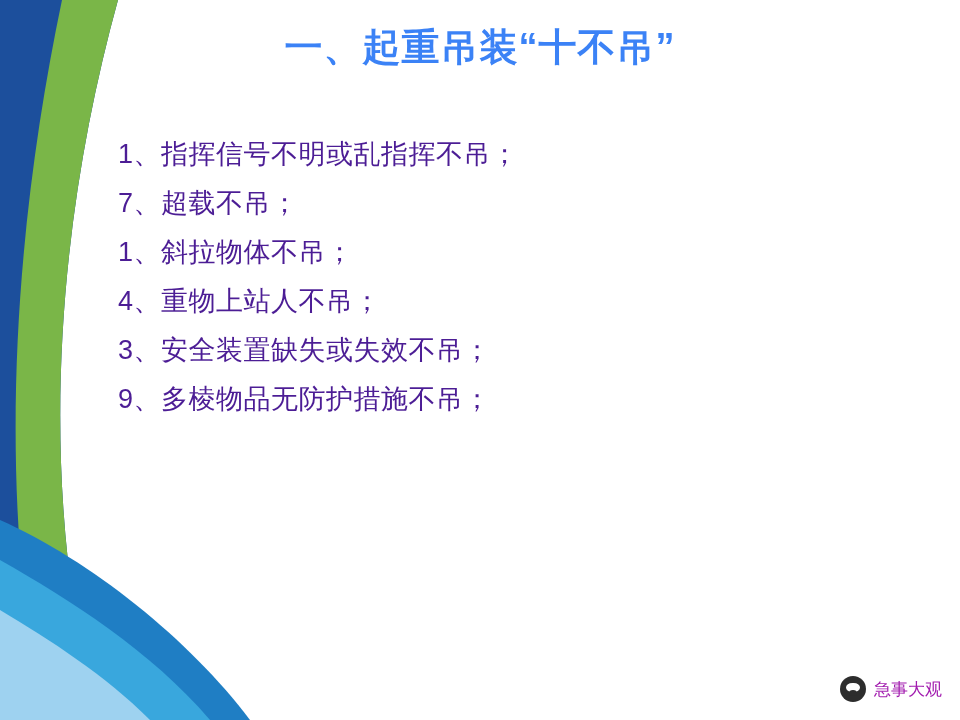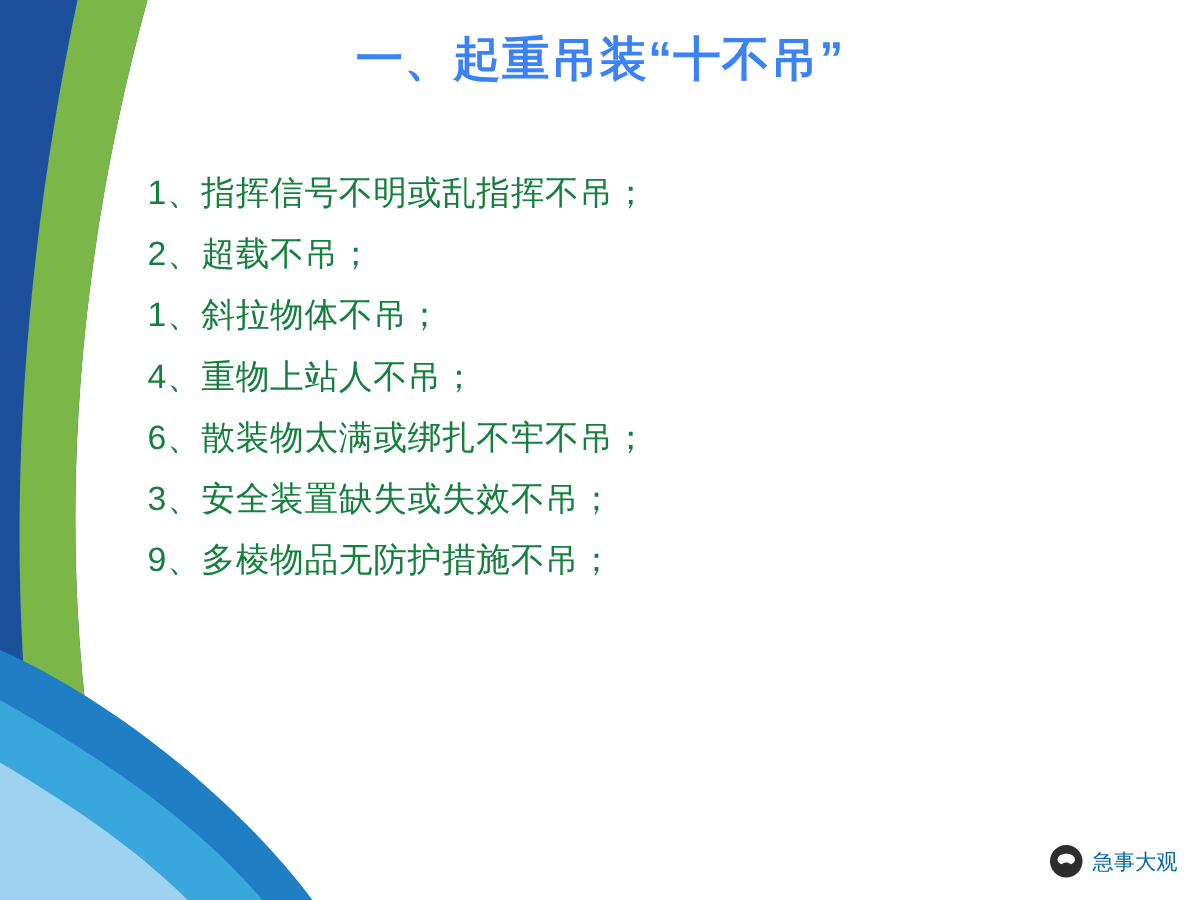--- a/index.html
+++ b/index.html
@@ -41,21 +41,21 @@
     white-space: nowrap;
   }
   .body-list {
     position: absolute;
     left: 118px;
     top: 130px;
     width: 800px;
   }
   .line {
     font-size: 27px;
-    color: #15803d;
+    color: #4c1d95;
     line-height: 49px;
     white-space: nowrap;
     letter-spacing: 0.5px;
   }
   .footer {
     position: absolute;
     right: 18px;
     bottom: 18px;
     display: flex;
     align-items: center;
@@ -84,21 +84,21 @@
     position: absolute;
     left: 9px;
     top: 14px;
     width: 8px;
     height: 6px;
     border-radius: 4px / 3px;
     background: #2d2d2d;
   }
   .footer-text {
     font-size: 17px;
-    color: #0369a1;
+    color: #a21caf;
     white-space: nowrap;
   }
 </style>
 </head>
 <body>
 
 <div class="slide">
 
   <svg class="deco" viewBox="0 0 960 720" preserveAspectRatio="none">
 
@@ -111,24 +111,23 @@
     <path d="M0,720 L0,560 C70,600 150,650 210,720 Z" fill="#39a7dd"></path>
     <path d="M0,720 L0,610 C50,640 105,675 150,720 Z" fill="#9ed2f0"></path>
 
     <path d="M860,0 L960,0 L960,120 C930,60 900,24 860,0 Z" fill="#ffffff"></path>
   </svg>
 
   <div class="title">一、起重吊装“十不吊”</div>
 
   <div class="body-list">
     <div class="line">1、指挥信号不明或乱指挥不吊；</div>
-    <div class="line">2、超载不吊；</div>
+    <div class="line">7、超载不吊；</div>
     <div class="line">1、斜拉物体不吊；</div>
     <div class="line">4、重物上站人不吊；</div>
-    <div class="line">6、散装物太满或绑扎不牢不吊；</div>
     <div class="line">3、安全装置缺失或失效不吊；</div>
     <div class="line">9、多棱物品无防护措施不吊；</div>
   </div>
 
   <div class="footer">
     <div class="footer-logo"></div>
     <div class="footer-text">急事大观</div>
   </div>
 
 </div>

